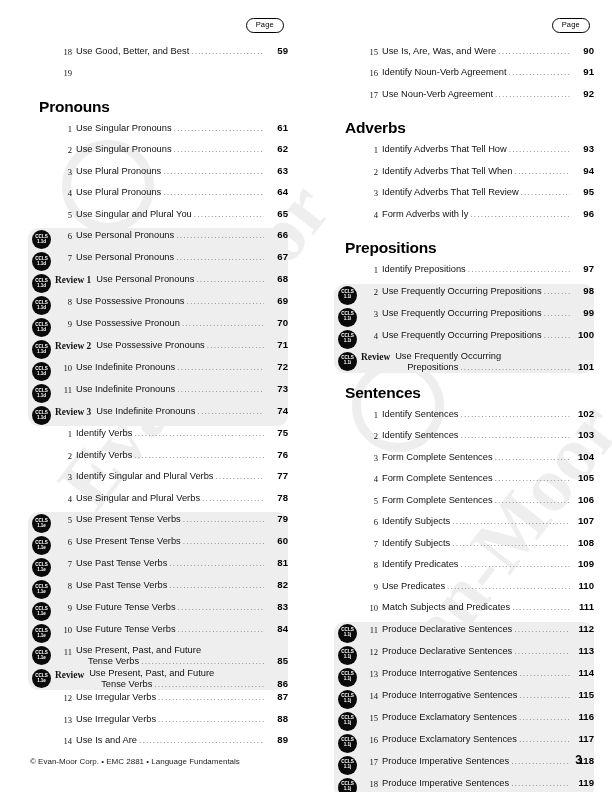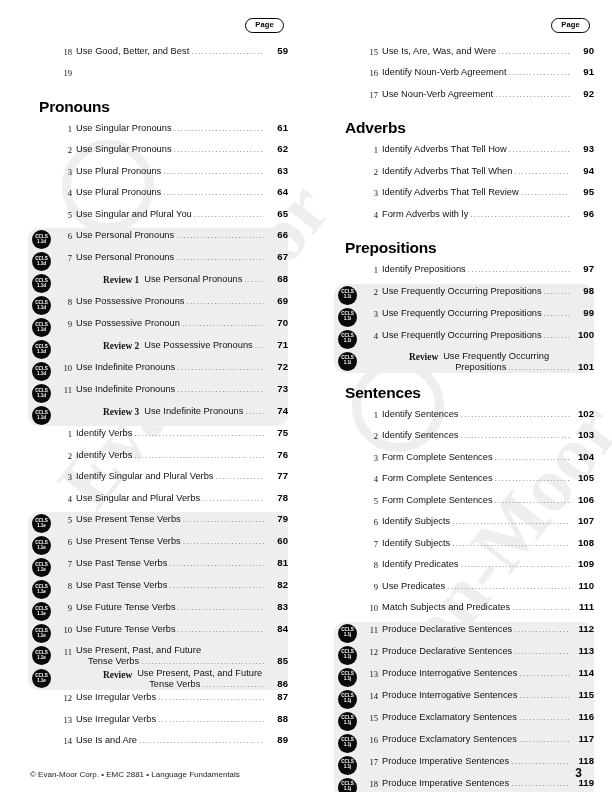--- a/index.html
+++ b/index.html
@@ -73,21 +73,21 @@
   .page-pill-row {
     display: flex;
     justify-content: flex-end;
     padding-right: 4px;
     margin-bottom: 11px;
   }
   .page-pill {
     border: 1.3px solid #000;
     border-radius: 9px;
     font-size: 7.5px;
-    font-weight: 700;
+    font-weight: 400;
     letter-spacing: .2px;
     padding: 2px 9px 3px 9px;
     line-height: 1;
   }
 
   
   .section-head {
     font-size: 15.5px;
     font-weight: 700;
     letter-spacing: -0.2px;
@@ -163,21 +163,20 @@
   }
   .e-num.review {
     width: auto;
     font-family: "Liberation Serif", serif;
     font-weight: 700;
     font-size: 9.4px;
     text-align: left;
     padding-right: 5px;
     padding-top: 1.6px;
     white-space: nowrap;
-    margin-left: 48px;
   }
 
   .e-mid {
     flex: 1 1 auto;
     min-width: 0;
   }
   .e-line {
     display: flex;
     align-items: baseline;
     white-space: nowrap;
@@ -214,21 +213,21 @@
   }
   .pg-spacer {
     flex: 0 0 auto;
     width: 22px;
   }
 
   
   .footer {
     position: absolute;
     left: 0;
-    bottom: 12px;
+    bottom: 25px;
     width: 612px;
     padding: 0 30px;
     box-sizing: border-box;
     display: flex;
     align-items: baseline;
     justify-content: space-between;
   }
   .footer-text {
     font-size: 8px;
     color: #222;

